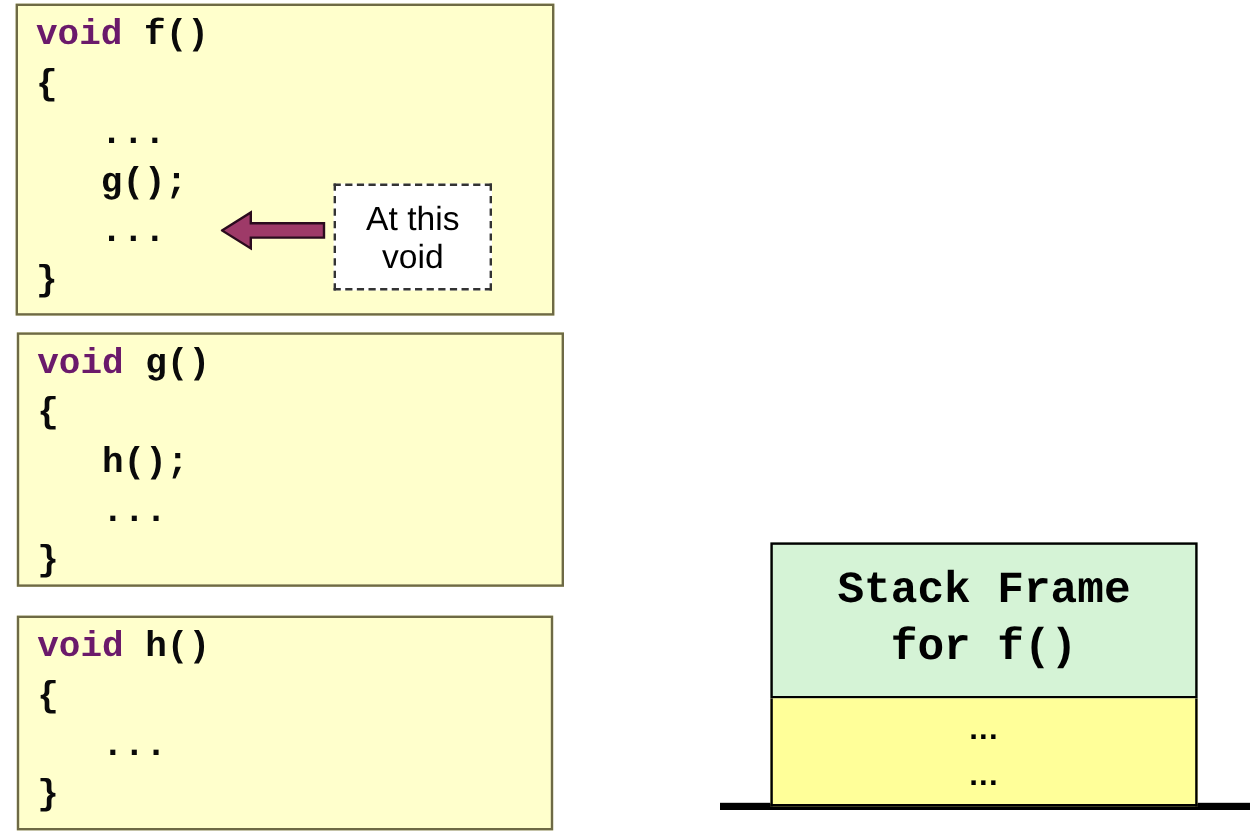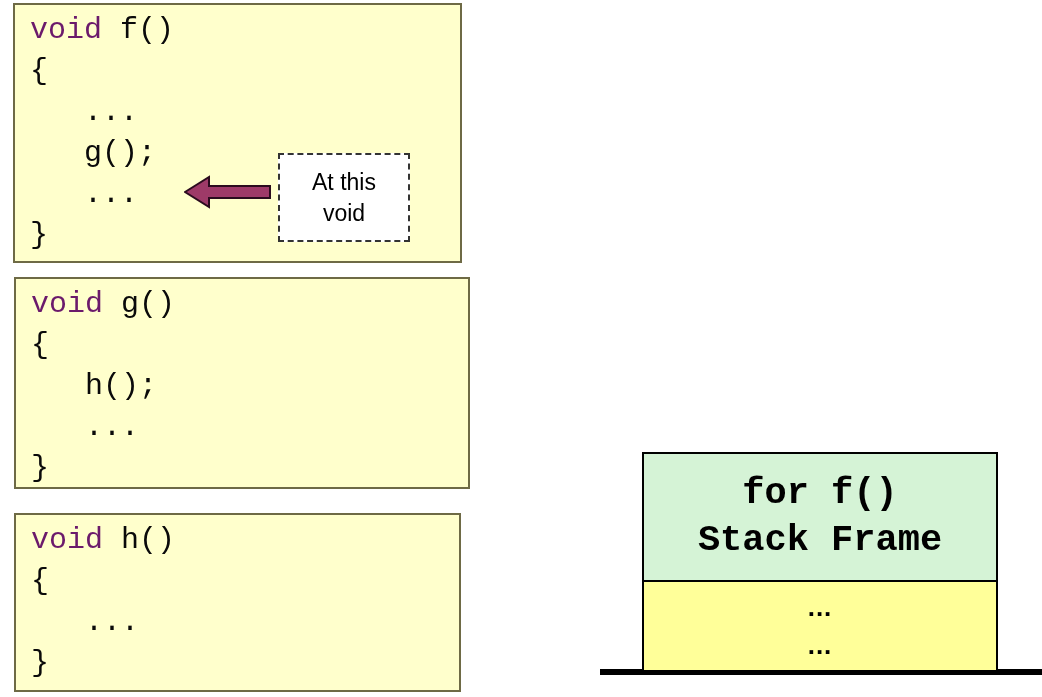--- a/index.html
+++ b/index.html
@@ -16,21 +16,21 @@
   .code-box {
     position: absolute;
     box-sizing: border-box;
     background: var(--code-bg);
     border: 2px solid var(--code-border);
     padding: 5px 0 0 15px;
   }
   .code-box .code-line {
     white-space: pre;
     font-family: "Liberation Mono", monospace;
-    font-weight: normal;
+    font-weight: bold;
     font-size: 30px;
     line-height: 41px;
     color: var(--code-text);
   }
   .code-box .kw { color: var(--keyword); }
 
   #code-box-f { left: 13px;  top: 3px;   width: 449px; height: 260px; }
   #code-box-g { left: 14px;  top: 277px; width: 456px; height: 212px; }
   #code-box-h { left: 14px;  top: 513px; width: 447px; height: 179px; }
 
@@ -47,21 +47,21 @@
     box-sizing: border-box;
     background: var(--callout-bg);
     border: 2px dashed var(--callout-border);
     display: flex;
     flex-direction: column;
     align-items: center;
     justify-content: center;
     text-align: center;
   }
   .callout .callout-line {
-    font-size: 23px;
+    font-size: 28px;
     line-height: 31px;
     color: #000000;
   }
 
   
   .stack-frame {
     position: absolute;
     left: 642px; top: 452px;
     width: 356px; height: 130px;
     box-sizing: border-box;
@@ -143,22 +143,22 @@
   </div>
 
   <div class="callout">
     <div class="callout-line">At this</div>
     <div class="callout-line">void</div>
   </div>
 
   <div class="stack-baseline"></div>
 
   <div class="stack-frame">
+    <div class="frame-line">Stack Frame</div>
     <div class="frame-line">for f()</div>
-    <div class="frame-line">Stack Frame</div>
   </div>
 
   <div class="stack-slot">
     <div class="slot-dots">...</div>
     <div class="slot-dots">...</div>
   </div>
 
 </div>
 
 </body></html>

